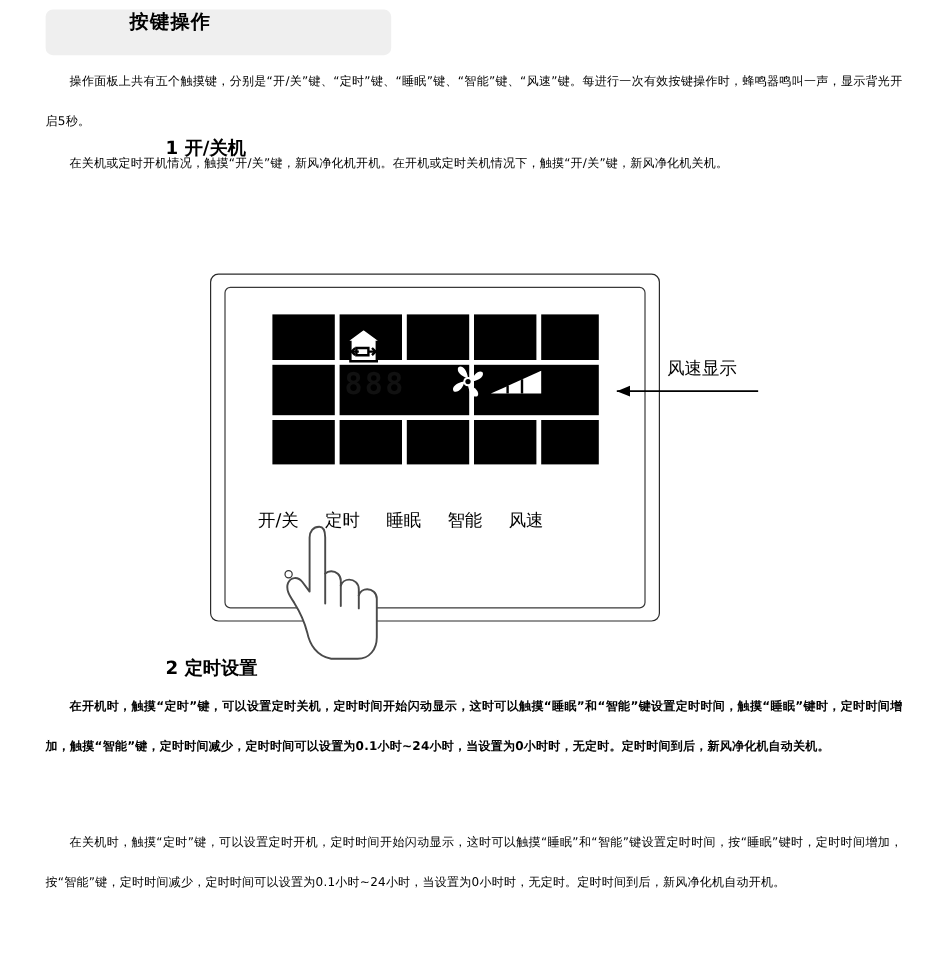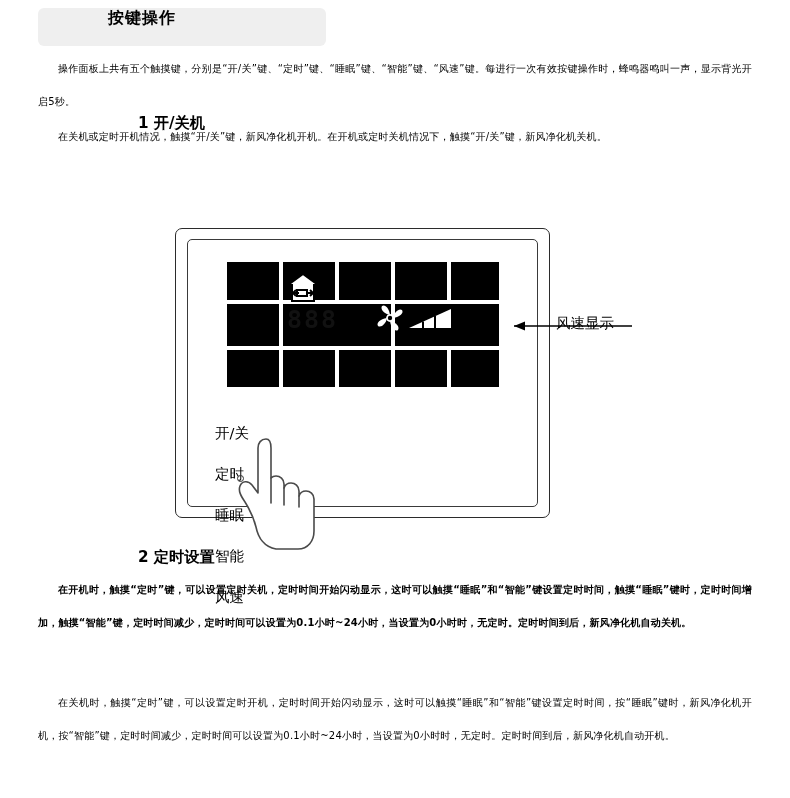--- a/index.html
+++ b/index.html
@@ -130,21 +130,20 @@
   
   .keys {
     position: absolute;
     left: 40px;
     top: 196px;
     width: 300px;
     display: flex;
     justify-content: flex-start;
     gap: 22px;
     font-size: 14.5px;
-    flex-direction: column;
   }
   .key-label { white-space: nowrap; }
 
   
   .led {
     position: absolute;
     left: 62px;
     top: 247px;
     width: 7px;
     height: 7px;
@@ -161,21 +160,20 @@
     height: 114px;
   }
 
   
   .callout-label {
     position: absolute;
     left: 556px;
     top: 298px;
     font-size: 14.5px;
     white-space: nowrap;
-    margin-top: 16px;
   }
   .callout-line {
     position: absolute;
     left: 500px;
     top: 318px;
     width: 132px;
     height: 14px;
   }
 </style>
 </head>
@@ -277,13 +275,13 @@
   <svg viewBox="0 0 132 14" width="132" height="14">
     <line x1="132" y1="7" x2="14" y2="7" stroke="#000" stroke-width="1.4"></line>
     <path d="M14 7 L25 2.5 L25 11.5 Z" fill="#000"></path>
   </svg>
 </div>
 
 <div class="sub-head" style="left:122px; top:550px;">2  定时设置</div>
 
 <div class="para p-indent" style="left:38px; top:573px; width:714px;font-weight:bold;">在开机时，触摸“定时”键，可以设置定时关机，定时时间开始闪动显示，这时可以触摸“睡眠”和“智能”键设置定时时间，触摸“睡眠”键时，定时时间增加，触摸“智能”键，定时时间减少，定时时间可以设置为0.1小时~24小时，当设置为0小时时，无定时。定时时间到后，新风净化机自动关机。</div>
 
-<div class="para p-indent" style="left:38px; top:686px; width:714px;">在关机时，触摸“定时”键，可以设置定时开机，定时时间开始闪动显示，这时可以触摸“睡眠”和“智能”键设置定时时间，按“睡眠”键时，新风净化机开机，按“智能”键，定时时间减少，定时时间可以设置为0.1小时~24小时，当设置为0小时时，无定时。定时时间到后，新风净化机自动开机。</div>
+<div class="para p-indent" style="left:38px; top:686px; width:714px;">在关机时，触摸“定时”键，可以设置定时开机，定时时间开始闪动显示，这时可以触摸“睡眠”和“智能”键设置定时时间，按“睡眠”键时，定时时间增加，按“智能”键，定时时间减少，定时时间可以设置为0.1小时~24小时，当设置为0小时时，无定时。定时时间到后，新风净化机自动开机。</div>
 
 </body></html>

